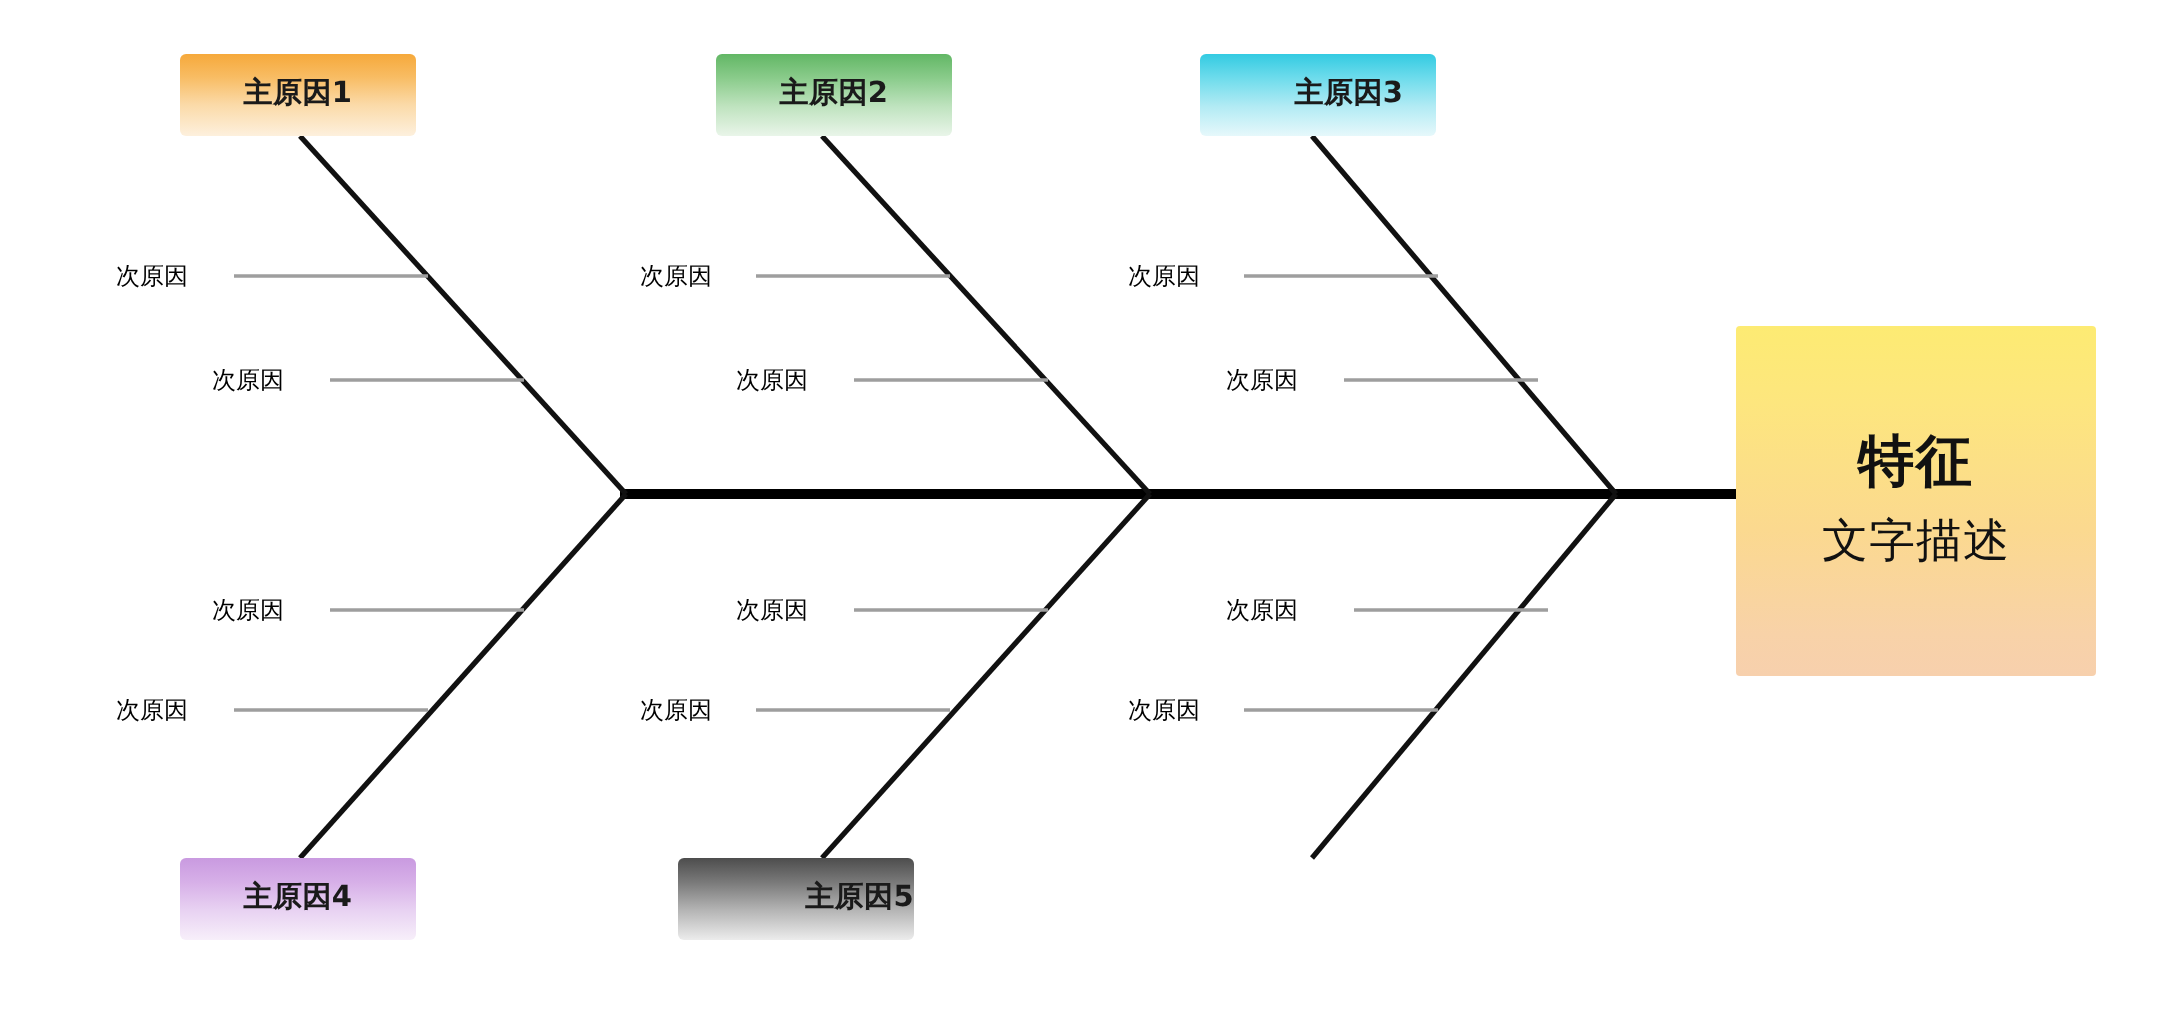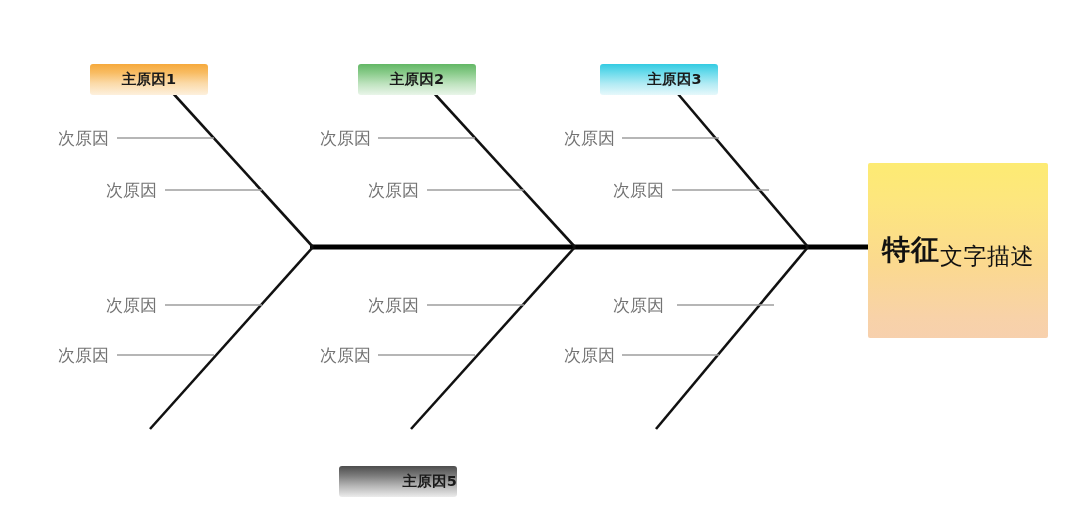--- a/index.html
+++ b/index.html
@@ -22,27 +22,26 @@
     left: 0;
     top: 0;
     width: 1080px;
     height: 510px;
   }
 
   
   .cat-box {
     position: absolute;
     width: 118px;
-    height: 31px;
+    height: 41px;
     display: flex;
     align-items: center;
     justify-content: center;
     border-radius: 3px;
     box-sizing: border-box;
-    margin-top: 37px;
   }
   .cat-label {
     font-size: 14.5px;
     font-weight: 700;
     color: #1a1a1a;
     letter-spacing: 0.2px;
     line-height: 1;
     white-space: nowrap;
   }
 
@@ -56,21 +55,21 @@
   
   #effect-box {
     position: absolute;
     left: 868px;
     top: 163px;
     width: 180px;
     height: 175px;
     background: linear-gradient(to bottom, #fdeb73 0%, #fde67e 22%, #fbd98f 58%, #f8d2a8 88%, #f7d0ad 100%);
     border-radius: 2px;
     display: flex;
-    flex-direction: row;
+    flex-direction: column;
     align-items: center;
     justify-content: center;
     box-sizing: border-box;
   }
   #effect-title {
     font-size: 28px;
     font-weight: 700;
     color: #111111;
     line-height: 1.1;
     letter-spacing: 1px;
@@ -80,22 +79,22 @@
     font-size: 23px;
     font-weight: 400;
     color: #111111;
     line-height: 1.1;
     letter-spacing: 0.5px;
   }
 
   
   .sub-label {
     position: absolute;
-    font-size: 17px;
-    color: #737373;
+    font-size: 12px;
+    color: #000000;
     line-height: 1;
     white-space: nowrap;
     transform: translateY(-50%);
   }
 </style>
 </head>
 <body>
 
 <div id="canvas">
 
@@ -132,20 +131,23 @@
 
   <div class="cat-box cat-1">
     <span class="cat-label">主原因1</span>
   </div>
   <div class="cat-box cat-2">
     <span class="cat-label">主原因2</span>
   </div>
   <div class="cat-box cat-3">
     <span class="cat-label">主原因3</span>
   </div>
+  <div class="cat-box cat-4">
+    <span class="cat-label">主原因4</span>
+  </div>
   <div class="cat-box cat-5">
     <span class="cat-label">主原因5</span>
   </div>
 
   <div class="sub-label" style="left:58px; top:138px;">次原因</div>
   <div class="sub-label" style="left:106px; top:190px;">次原因</div>
 
   <div class="sub-label" style="left:320px; top:138px;">次原因</div>
   <div class="sub-label" style="left:368px; top:190px;">次原因</div>
 

